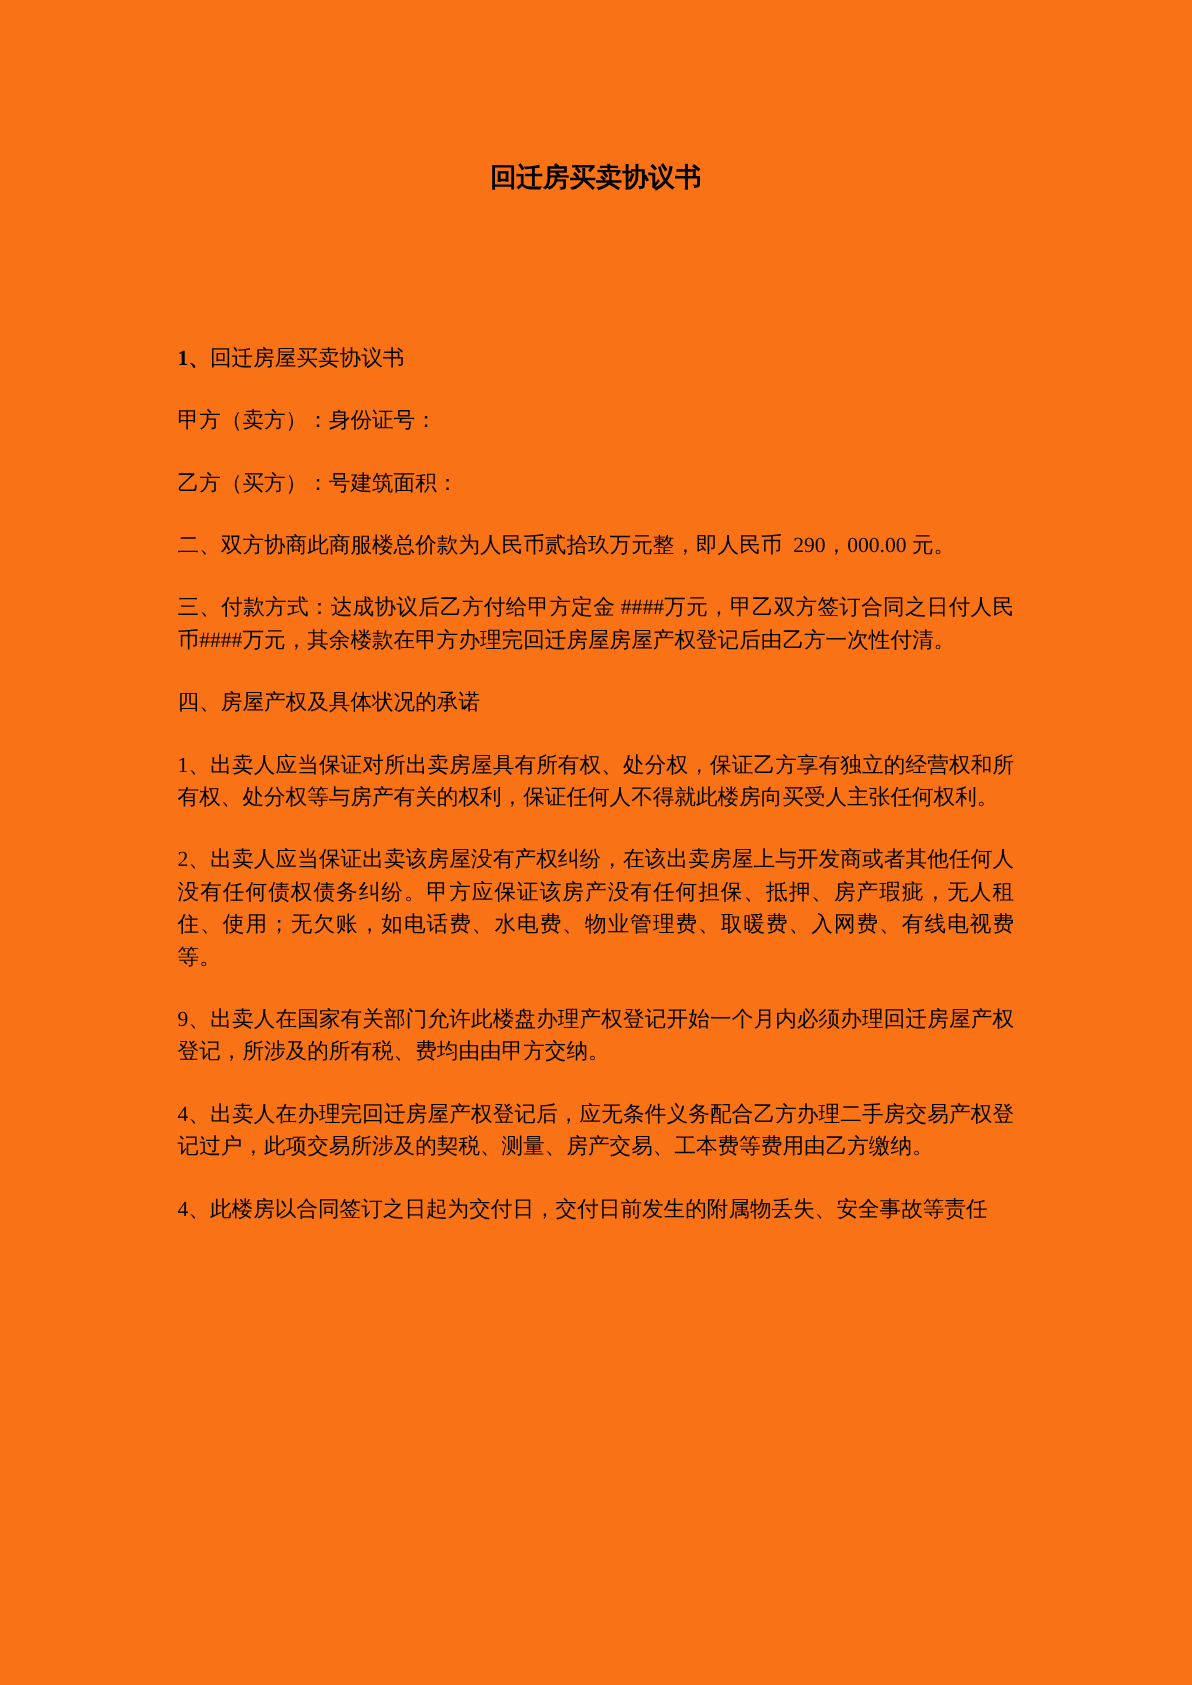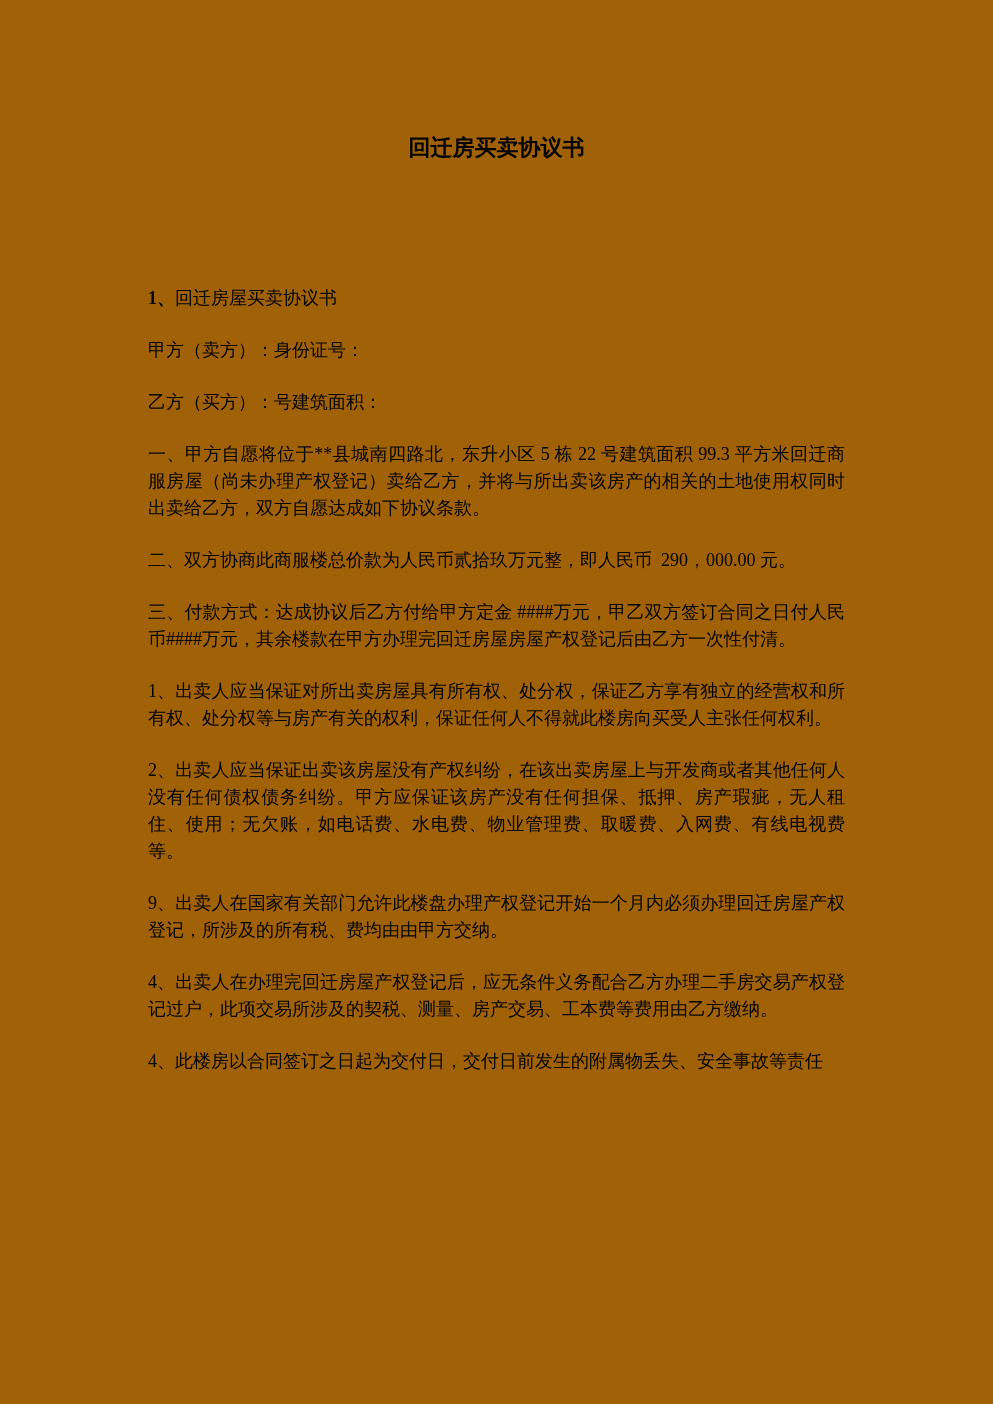--- a/index.html
+++ b/index.html
@@ -4,21 +4,21 @@
 <style>
   html, body {
     margin: 0;
     padding: 0;
     background: #ffffff;
   }
   .page {
     position: relative;
     width: 993px;
     height: 1404px;
-    background: #a16207;
+    background: #f97316;
     box-sizing: border-box;
     padding: 131px 148px 0 148px;
     overflow: hidden;
     color: #000000;
     font-family: "Liberation Serif", "DejaVu Serif", serif;
   }
   .doc-title {
     font-family: "Liberation Sans", "DejaVu Sans", sans-serif;
     font-size: 22px;
     font-weight: 700;
@@ -42,21 +42,21 @@
 </head>
 <body>
 
 <div class="page">
   <h1 class="doc-title">回迁房买卖协议书</h1>
 
   <p class="para"><span class="lead-num">1、</span><span>回迁房屋买卖协议书</span></p>
 
   <p class="para">甲方（卖方）：身份证号：</p>
   <p class="para">乙方（买方）：号建筑面积：</p>
-  <p class="para">一、甲方自愿将位于**县城南四路北，东升小区 5 栋 22 号建筑面积 99.3 平方米回迁商服房屋（尚未办理产权登记）卖给乙方，并将与所出卖该房产的相关的土地使用权同时出卖给乙方，双方自愿达成如下协议条款。</p>
   <p class="para">二、双方协商此商服楼总价款为人民币贰拾玖万元整，即人民币  290，000.00 元。</p>
   <p class="para">三、付款方式：达成协议后乙方付给甲方定金 ####万元，甲乙双方签订合同之日付人民币####万元，其余楼款在甲方办理完回迁房屋房屋产权登记后由乙方一次性付清。</p>
+  <p class="para">四、房屋产权及具体状况的承诺</p>
   <p class="para">1、出卖人应当保证对所出卖房屋具有所有权、处分权，保证乙方享有独立的经营权和所有权、处分权等与房产有关的权利，保证任何人不得就此楼房向买受人主张任何权利。</p>
   <p class="para">2、出卖人应当保证出卖该房屋没有产权纠纷，在该出卖房屋上与开发商或者其他任何人没有任何债权债务纠纷。甲方应保证该房产没有任何担保、抵押、房产瑕疵，无人租住、使用；无欠账，如电话费、水电费、物业管理费、取暖费、入网费、有线电视费等。</p>
   <p class="para">9、出卖人在国家有关部门允许此楼盘办理产权登记开始一个月内必须办理回迁房屋产权登记，所涉及的所有税、费均由由甲方交纳。</p>
   <p class="para">4、出卖人在办理完回迁房屋产权登记后，应无条件义务配合乙方办理二手房交易产权登记过户，此项交易所涉及的契税、测量、房产交易、工本费等费用由乙方缴纳。</p>
   <p class="para">4、此楼房以合同签订之日起为交付日，交付日前发生的附属物丢失、安全事故等责任</p>
 </div>
 
 </body></html>

